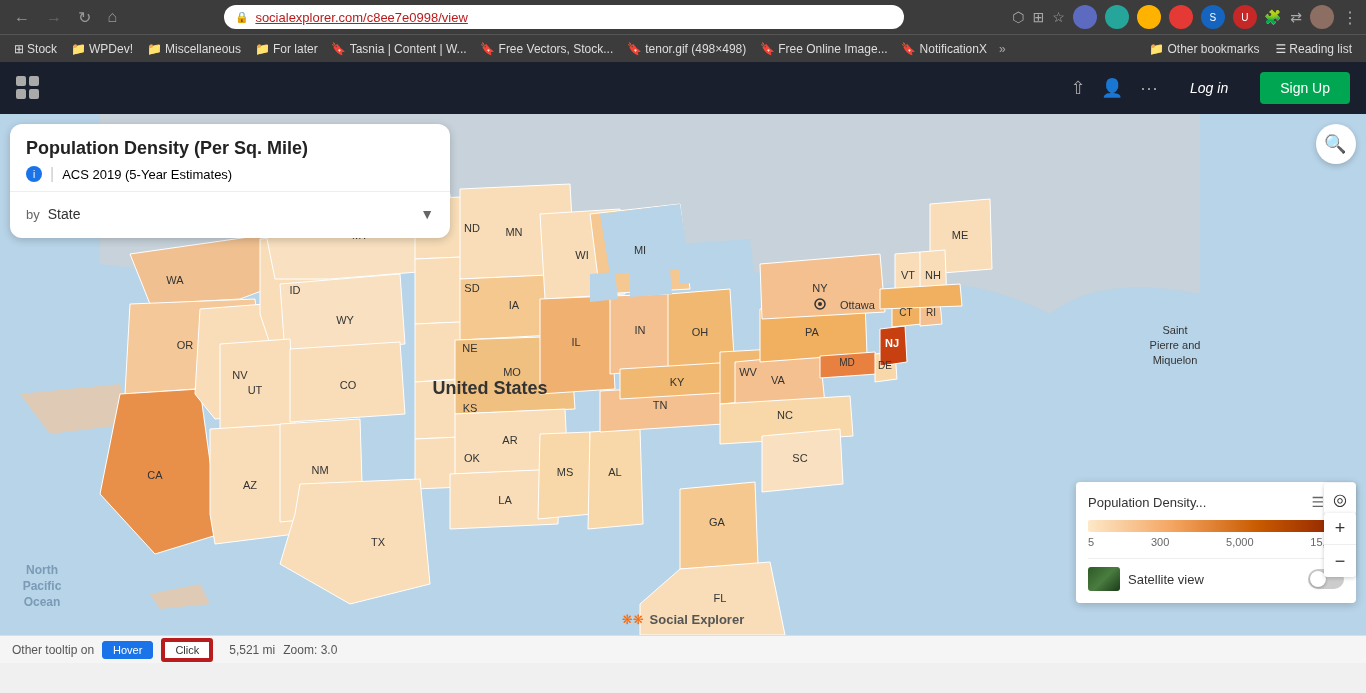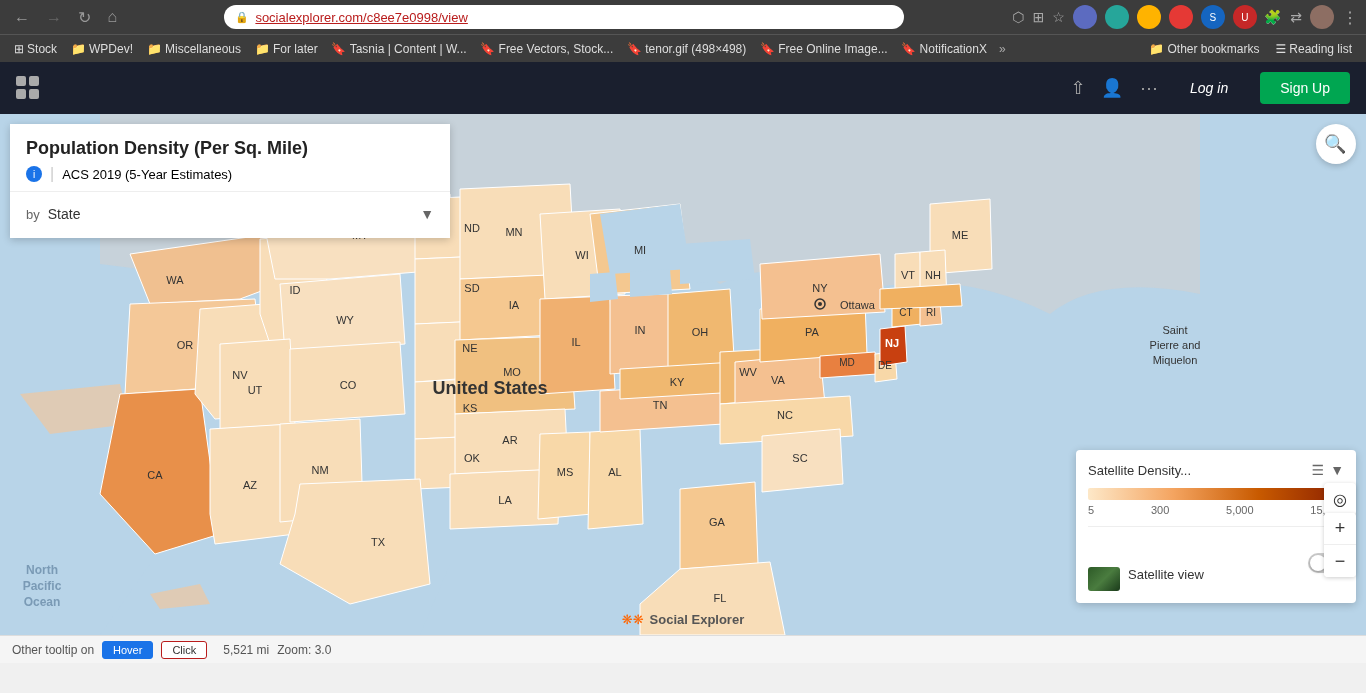--- a/index.html
+++ b/index.html
@@ -271,21 +271,21 @@
 
     <text x="1175" y="220" font-size="11" fill="#333" text-anchor="middle" font-family="Arial">Saint</text>
     <text x="1175" y="235" font-size="11" fill="#333" text-anchor="middle" font-family="Arial">Pierre and</text>
     <text x="1175" y="250" font-size="11" fill="#333" text-anchor="middle" font-family="Arial">Miquelon</text>
 
     <text x="42" y="460" font-size="12" fill="#7a9ab5" text-anchor="middle" font-family="Arial" font-weight="bold">North</text>
     <text x="42" y="476" font-size="12" fill="#7a9ab5" text-anchor="middle" font-family="Arial" font-weight="bold">Pacific</text>
     <text x="42" y="492" font-size="12" fill="#7a9ab5" text-anchor="middle" font-family="Arial" font-weight="bold">Ocean</text>
   </svg>
 
-  <div style="position:absolute; top:10px; left:10px; background:white; border-radius:0; box-shadow:0 2px 8px rgba(0,0,0,0.2); width:440px; z-index:50;">
+  <div style="position:absolute; top:10px; left:10px; background:white; border-radius:12px; box-shadow:0 2px 8px rgba(0,0,0,0.2); width:440px; z-index:50;">
     <div style="padding:14px 16px 8px 16px;">
       <div style="font-size:18px; font-weight:bold; color:#222;">Population Density (Per Sq. Mile)</div>
       <div style="display:flex; align-items:center; gap:8px; margin-top:6px;">
         <span style="width:16px; height:16px; background:#1a73e8; border-radius:50%; color:white; font-size:10px; display:inline-flex; align-items:center; justify-content:center; flex-shrink:0; cursor:pointer;">i</span>
         <span style="color:#ccc;">|</span>
         <span style="font-size:13px; color:#000000;">ACS 2019 (5-Year Estimates)</span>
       </div>
     </div>
     <hr style="border:none; border-top:1px solid #eee; margin:0;">
     <div style="padding:10px 16px 12px 16px; display:flex; align-items:center; gap:8px;">
@@ -301,35 +301,35 @@
     <span>🔍</span>
   </button>
 
   <div style="position:absolute; bottom:8px; left:50%; transform:translateX(-50%); font-size:13px; color:#555; display:flex; align-items:center; gap:6px; z-index:50;">
     <span style="color:#ff6600;">❋❋</span>
     <span style="font-weight:bold;">Social Explorer</span>
   </div>
 
   <div style="position:absolute; bottom:32px; right:10px; background:white; border-radius:4px; box-shadow:0 2px 8px rgba(0,0,0,0.2); width:280px; z-index:50; padding:12px;">
     <div style="display:flex; align-items:center; justify-content:space-between; margin-bottom:10px;">
-      <span style="font-size:13px; color:#333;">Satellite Density...</span>
+      <span style="font-size:13px; color:#333;">Population Density...</span>
       <div style="display:flex; gap:6px; align-items:center;">
         <button style="background:none; border:none; cursor:pointer; color:#666; font-size:14px;">☰</button>
         <button style="background:none; border:none; cursor:pointer; color:#666; font-size:14px;">▼</button>
       </div>
     </div>
     <div style="width:100%; height:12px; border-radius:2px; background:linear-gradient(to right, #fde8c8, #f4a460, #c85a00, #8b2000); margin-bottom:4px;"></div>
     <div style="display:flex; justify-content:space-between; font-size:11px; color:#666;">
       <span>5</span>
       <span>300</span>
       <span>5,000</span>
       <span>15,000</span>
     </div>
     <div style="display:flex; align-items:center; justify-content:space-between; margin-top:10px; padding-top:8px; border-top:1px solid #eee;">
-      <div style="display:flex; align-items:flex-start; gap:8px;margin-top:32px;">
+      <div style="display:flex; align-items:center; gap:8px;">
         <div style="width:32px; height:24px; border-radius:3px; background:linear-gradient(135deg, #2d5a27, #4a7c3f, #1a3a1a);"></div>
         <span style="font-size:13px; color:#333;">Satellite view</span>
       </div>
       <div style="width:36px; height:20px; background:#ccc; border-radius:10px; position:relative; cursor:pointer;">
         <div style="position:absolute; width:16px; height:16px; background:white; border-radius:50%; top:2px; left:2px; box-shadow:0 1px 3px rgba(0,0,0,0.3);"></div>
       </div>
     </div>
   </div>
 
   <button style="position:absolute; bottom:120px; right:10px; background:white; border:none; width:32px; height:32px; border-radius:4px; cursor:pointer; box-shadow:0 1px 4px rgba(0,0,0,0.2); display:flex; align-items:center; justify-content:center; font-size:16px; color:#333; z-index:50;">
@@ -338,21 +338,21 @@
 
   <div style="position:absolute; bottom:58px; right:10px; display:flex; flex-direction:column; z-index:50; box-shadow:0 1px 4px rgba(0,0,0,0.2); border-radius:4px; overflow:hidden;">
     <button style="background:white; border:none; width:32px; height:32px; font-size:18px; cursor:pointer; color:#333; display:flex; align-items:center; justify-content:center; border-bottom:1px solid #eee;">+</button>
     <button style="background:white; border:none; width:32px; height:32px; font-size:18px; cursor:pointer; color:#333; display:flex; align-items:center; justify-content:center;">−</button>
   </div>
 </div>
 
 <div style="background:#f5f5f5; height:28px; display:flex; align-items:center; padding:0 12px; font-size:12px; color:#555; border-top:1px solid #ddd; gap:8px;">
   <span>Other tooltip on</span>
   <button style="padding:2px 10px; border:1px solid #ccc; border-radius:3px; cursor:pointer; font-size:11px; background:#1a73e8; color:white; border-color:#1a73e8;">Hover</button>
-  <button style="padding:2px 10px; border:1px solid #b91c1c; border-radius:3px; cursor:pointer; font-size:11px; background:white; color:#333;">Click</button>
+  <button style="padding:2px 10px; border:4px solid #b91c1c; border-radius:3px; cursor:pointer; font-size:11px; background:white; color:#333;">Click</button>
   <span style="margin-left:8px;">
     <span>5,521 mi</span>
   </span>
   <span>
     <span>Zoom:</span>
     <span>3.0</span>
   </span>
 </div>
 
 </body></html>

